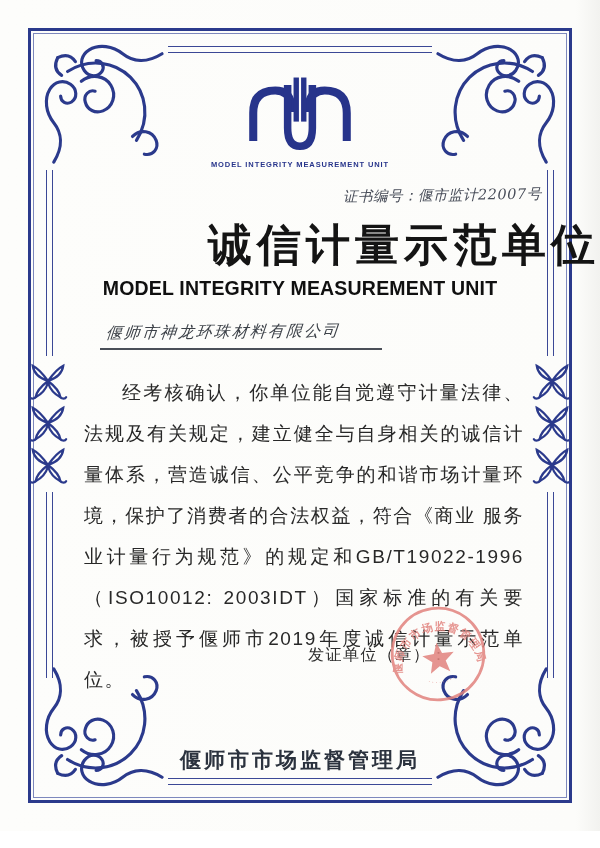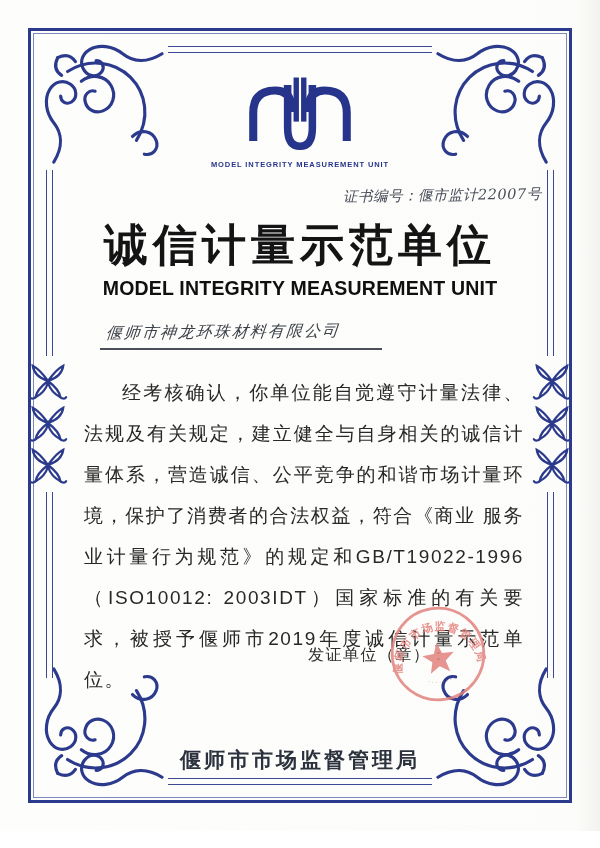--- a/index.html
+++ b/index.html
@@ -58,21 +58,21 @@
   }
   
   .serial{
     position:absolute;top:186px;right:58px;
     font-size:14.5px;color:#474c58;letter-spacing:.5px;
     font-style:italic;transform:rotate(-.8deg);
     font-family:"DejaVu Serif","Liberation Serif",serif;
   }
   
   .title-cn{
-    position:absolute;top:216px;left:0;width:100%;text-align:center;
+    position:absolute;top:216px;left:0;width:100%;text-align:right;
     font-family:"Liberation Serif","DejaVu Serif",serif;
     font-size:44px;font-weight:900;color:#141414;letter-spacing:5px;
   }
   .title-en{
     position:absolute;top:277px;left:0;width:100%;text-align:center;
     font-size:19.5px;font-weight:bold;color:#101010;letter-spacing:.2px;
   }
   
   .awardee{
     position:absolute;top:322px;left:100px;width:274px;

